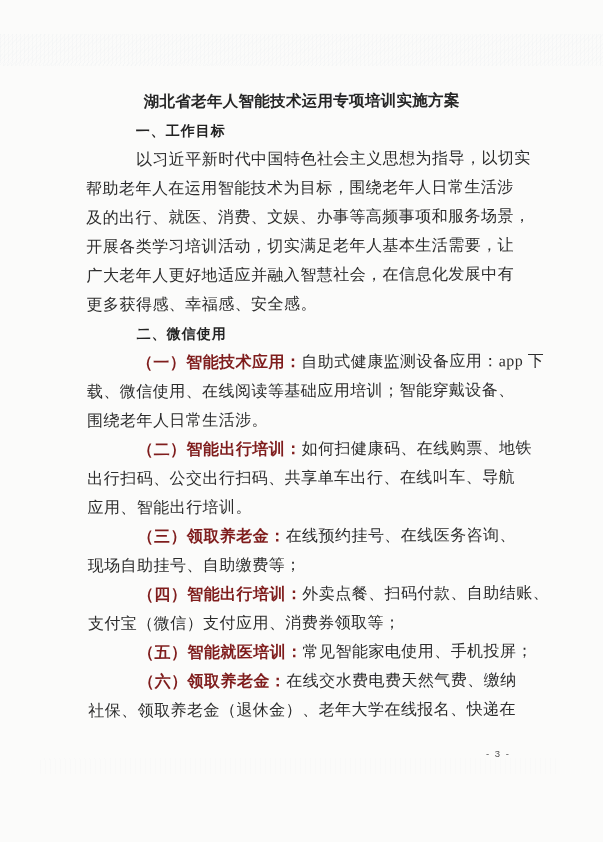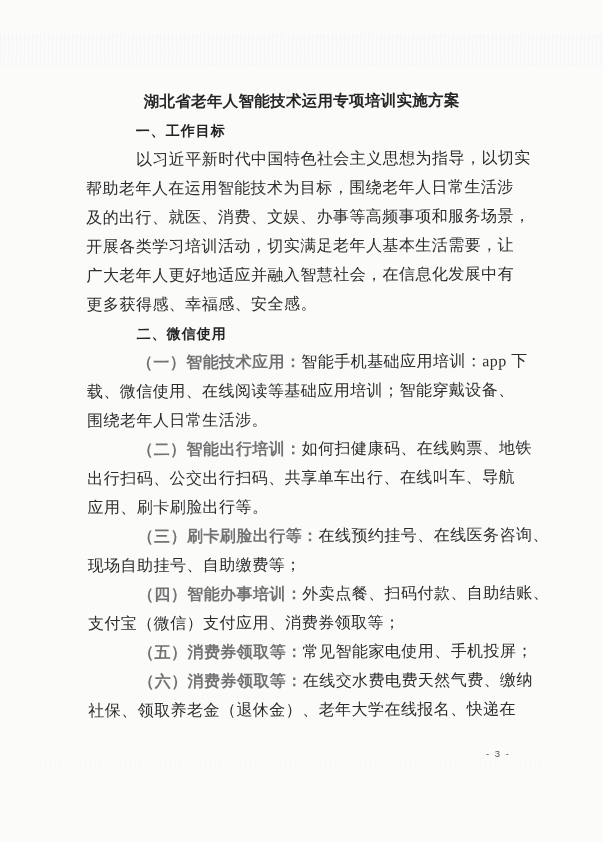--- a/index.html
+++ b/index.html
@@ -64,21 +64,21 @@
     line-height: 29px;
     font-size: 16px;
     letter-spacing: 0.45px;
     white-space: nowrap;
   }
   .line.indent {
     padding-left: 50px;
   }
   .line .lead {
     font-weight: bold;
-    color: #737373;
+    color: #7f1d1d;
   }
   .line.heading .lead {
     font-family: "Liberation Sans", sans-serif;
     font-size: 14px;
     letter-spacing: 1px;
     color: #232323;
   }
   .page-number {
     position: absolute;
     left: 486px;
@@ -99,28 +99,28 @@
   <div class="title-line">湖北省老年人智能技术运用专项培训实施方案</div>
 
   <div class="line heading indent"><span class="lead">一、工作目标</span><span class="rest"></span></div>
   <div class="line indent"><span class="rest">以习近平新时代中国特色社会主义思想为指导，以切实</span></div>
   <div class="line"><span class="rest">帮助老年人在运用智能技术为目标，围绕老年人日常生活涉</span></div>
   <div class="line"><span class="rest">及的出行、就医、消费、文娱、办事等高频事项和服务场景，</span></div>
   <div class="line"><span class="rest">开展各类学习培训活动，切实满足老年人基本生活需要，让</span></div>
   <div class="line"><span class="rest">广大老年人更好地适应并融入智慧社会，在信息化发展中有</span></div>
   <div class="line"><span class="rest">更多获得感、幸福感、安全感。</span></div>
   <div class="line heading indent"><span class="lead">二、微信使用</span><span class="rest"></span></div>
-  <div class="line indent"><span class="lead">（一）智能技术应用：</span><span class="rest">智能手机基础应用培训：app 下</span></div>
+  <div class="line indent"><span class="lead">（一）智能技术应用：</span><span class="rest">自助式健康监测设备应用：app 下</span></div>
   <div class="line"><span class="rest">载、微信使用、在线阅读等基础应用培训；智能穿戴设备、</span></div>
   <div class="line"><span class="rest">围绕老年人日常生活涉。</span></div>
   <div class="line indent"><span class="lead">（二）智能出行培训：</span><span class="rest">如何扫健康码、在线购票、地铁</span></div>
   <div class="line"><span class="rest">出行扫码、公交出行扫码、共享单车出行、在线叫车、导航</span></div>
-  <div class="line"><span class="rest">应用、刷卡刷脸出行等。</span></div>
-  <div class="line indent"><span class="lead">（三）刷卡刷脸出行等：</span><span class="rest">在线预约挂号、在线医务咨询、</span></div>
+  <div class="line"><span class="rest">应用、智能出行培训。</span></div>
+  <div class="line indent"><span class="lead">（三）领取养老金：</span><span class="rest">在线预约挂号、在线医务咨询、</span></div>
   <div class="line"><span class="rest">现场自助挂号、自助缴费等；</span></div>
-  <div class="line indent"><span class="lead">（四）智能办事培训：</span><span class="rest">外卖点餐、扫码付款、自助结账、</span></div>
+  <div class="line indent"><span class="lead">（四）智能出行培训：</span><span class="rest">外卖点餐、扫码付款、自助结账、</span></div>
   <div class="line"><span class="rest">支付宝（微信）支付应用、消费券领取等；</span></div>
-  <div class="line indent"><span class="lead">（五）消费券领取等：</span><span class="rest">常见智能家电使用、手机投屏；</span></div>
-  <div class="line indent"><span class="lead">（六）消费券领取等：</span><span class="rest">在线交水费电费天然气费、缴纳</span></div>
+  <div class="line indent"><span class="lead">（五）智能就医培训：</span><span class="rest">常见智能家电使用、手机投屏；</span></div>
+  <div class="line indent"><span class="lead">（六）领取养老金：</span><span class="rest">在线交水费电费天然气费、缴纳</span></div>
   <div class="line"><span class="rest">社保、领取养老金（退休金）、老年大学在线报名、快递在</span></div>
 </div>
 
 <div class="page-number">- 3 -</div>
 
 </body></html>

